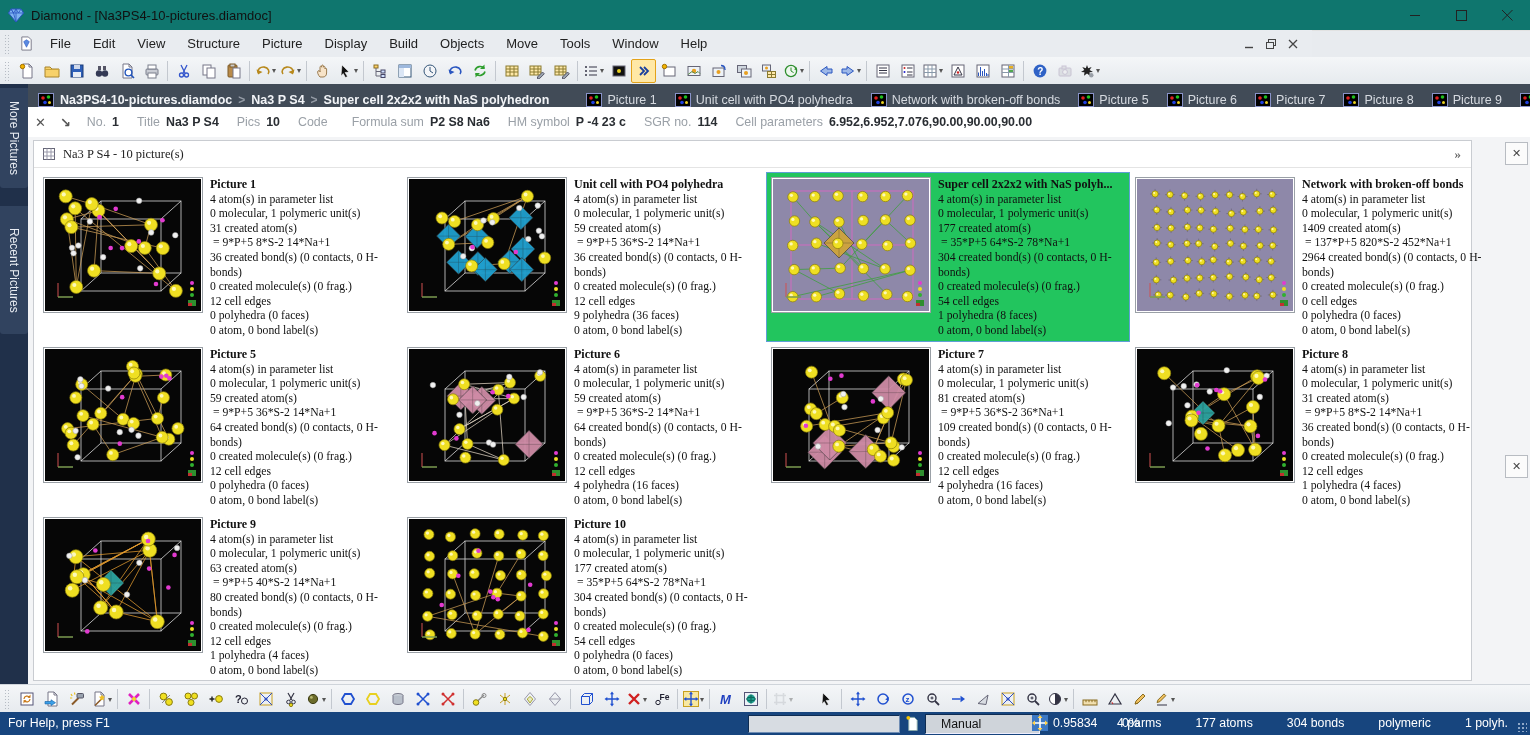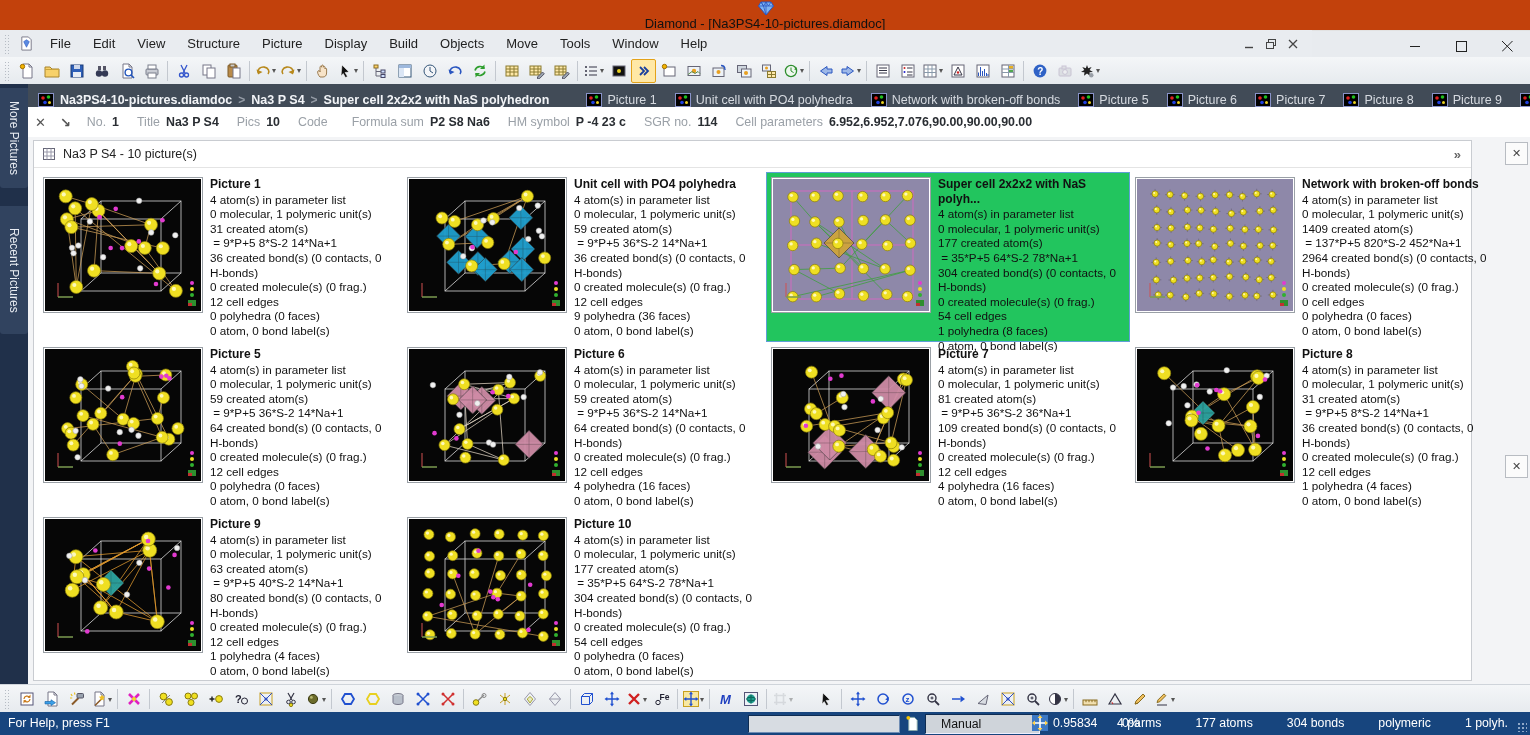--- a/index.html
+++ b/index.html
@@ -1,21 +1,21 @@
 <!DOCTYPE html>
 <html><head>
 <meta charset="utf-8">
 <style>
   html,body{margin:0;padding:0;}
   body{width:1530px;height:735px;position:relative;overflow:hidden;
        font-family:"Liberation Sans","DejaVu Sans",sans-serif;font-size:12px;
        background:#e8ebef;color:#222;}
   
-  .titlebar{position:absolute;left:0;top:0;width:1530px;height:30px;background:#c2410c;
-            border-bottom:1px solid #e2e2e2;display:flex;align-items:center;flex-direction:column;}
+  .titlebar{position:absolute;left:0;top:0;width:1530px;height:30px;background:#0f766e;
+            border-bottom:1px solid #e2e2e2;display:flex;align-items:center;}
   .titlebar .ticon{margin:0 7px 0 8px;display:flex;}
   .titlebar .ttext{font-size:13px;color:#111;}
   .wincontrols{margin-left:auto;display:flex;height:30px;}
   .wincontrols .wbtn{width:46px;height:30px;display:flex;align-items:center;justify-content:center;}
   
   .menubar{position:absolute;left:0;top:30px;width:1312px;height:27px;background:#e9ecf0;
            display:flex;align-items:center;border-bottom:1px solid #dadee3;}
   .grip{width:7px;height:20px;margin:0 3px 0 4px;
         background:radial-gradient(circle,#b6bcc4 35%,transparent 36%) 0 0/3px 3px repeat;}
   .menubar .mitem{padding:5px 11px;font-size:13px;color:#222;}
@@ -45,21 +45,21 @@
   .infobar .ic{color:#555;font-weight:bold;margin:0 7px;font-size:13px;}
   .ifield{margin-right:18px;white-space:nowrap;}
   .ifield .lbl{color:#9aa0a7;margin-right:6px;}
   .ifield .val{color:#2a2e33;font-weight:bold;}
   
   .sidebar{position:absolute;left:0;top:84px;width:28px;height:600px;background:#20304a;}
   .vtab{position:absolute;left:0;width:28px;background:#31435f;color:#e8ecf2;
         writing-mode:vertical-rl;display:flex;align-items:center;justify-content:center;
         font-size:12px;border-radius:0 0 3px 3px;}
   
-  .content{position:absolute;left:28px;top:137px;width:1474px;height:547px;background:#f3f4f6;}
+  .content{position:absolute;left:28px;top:137px;width:1474px;height:547px;background:#f3f4f6;font-family:Liberation Serif, serif;}
   .pane{position:absolute;left:5px;top:3px;right:30px;bottom:3px;background:#fff;border:1px solid #c9ccd1;}
   .sectionheader{height:26px;display:flex;align-items:center;border-bottom:1px solid #e4e4e4;
                  font-size:12.5px;color:#222;}
   .sectionheader .gicon{margin:0 8px 0 9px;display:flex;}
   .sectionheader .expand{margin-left:auto;margin-right:10px;color:#666;font-weight:bold;font-size:13px;}
   .grid{display:grid;grid-template-columns:repeat(4,364px);grid-auto-rows:170px;padding:4px 0 0 4px;}
   .cell{display:flex;align-items:flex-start;padding:4px;border:1px solid transparent;}
   .cell.sel{background:#22c55e;border-color:#5f9fd6;}
   .thumbbox{flex:none;background:#fff;border:1px solid #9aa0a6;padding:1px;}
   .ptext{margin-left:7px;width:196px;font-size:11.7px;line-height:14.6px;color:#111;}

